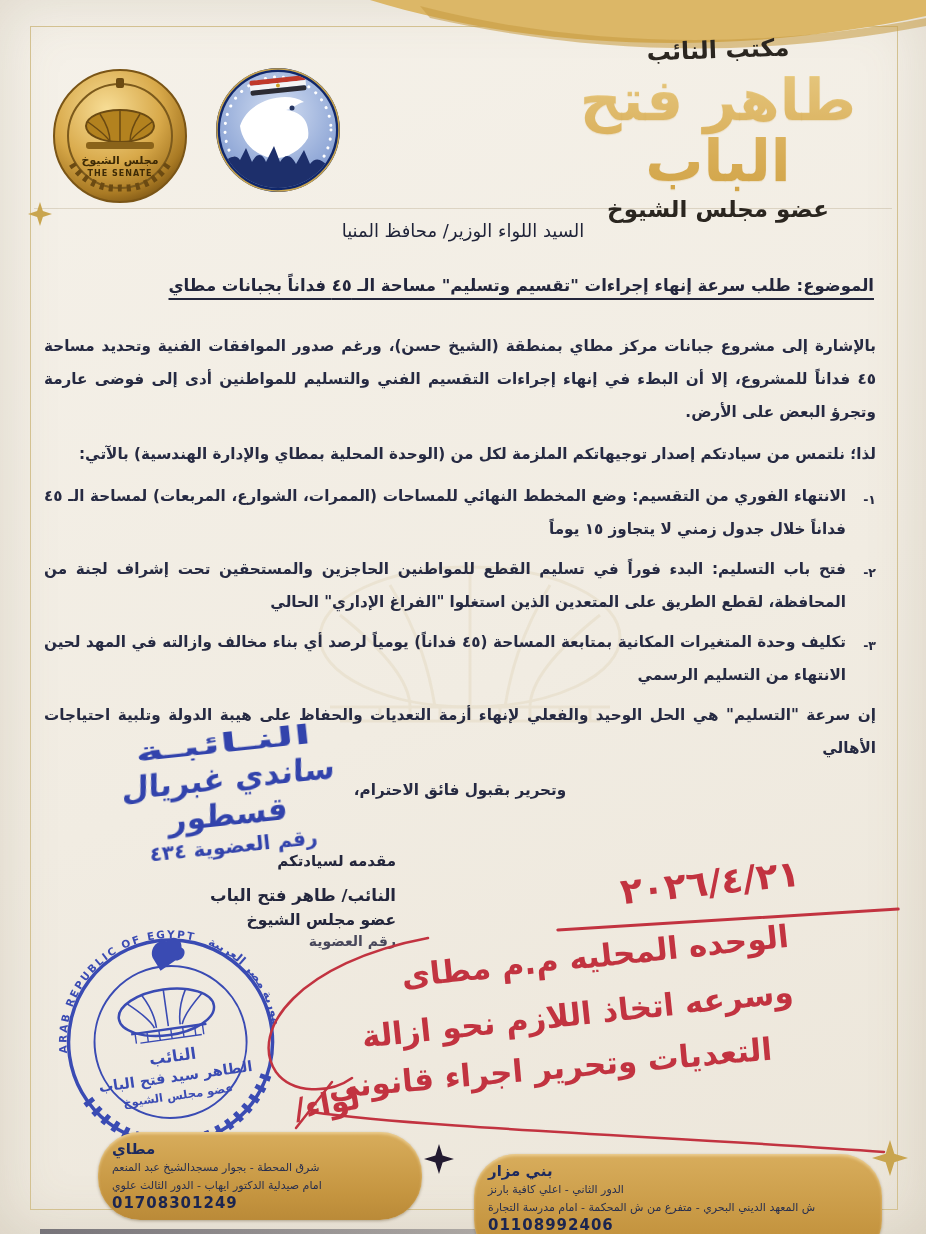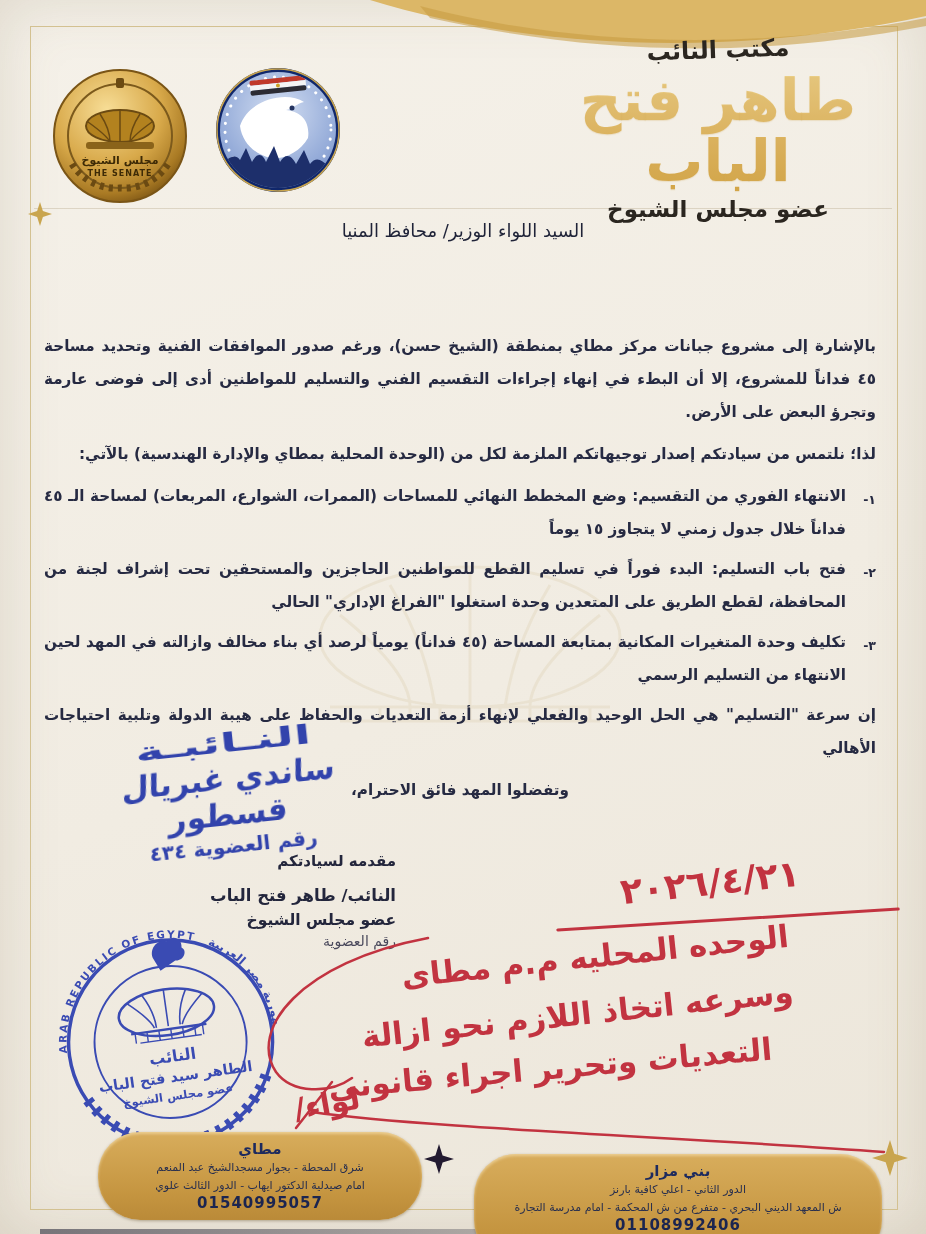--- a/index.html
+++ b/index.html
@@ -45,35 +45,35 @@
   .mp-stamp{position:absolute;left:58px;top:728px;width:340px;z-index:5;direction:rtl;
     text-align:center;color:#2336a8;transform:rotate(-6deg);opacity:.93;}
   .mp1{font-size:26px;font-weight:bold;transform:scaleX(1.9);letter-spacing:1px;}
   .mp2{font-size:31px;font-weight:600;transform:skewX(-6deg);margin-top:2px;}
   .mp3{font-size:20px;font-weight:bold;margin-top:2px;}
   
   .sig{position:absolute;left:96px;top:852px;width:300px;text-align:right;direction:rtl;z-index:4;}
   .sig .s1{font-size:15px;font-weight:bold;}
   .sig .s2{font-size:16.5px;font-weight:bold;margin-top:16px;}
   .sig .s3{font-size:15.5px;font-weight:bold;margin-top:6px;}
-  .sig .s4{font-size:14px;font-weight:normal;margin-top:4px;color:#2c2c44;opacity:.85;}
+  .sig .s4{font-size:14px;font-weight:bold;margin-top:4px;color:#2c2c44;opacity:.85;}
   
   .round-stamp{position:absolute;left:36px;top:930px;z-index:5;transform:rotate(-8deg);opacity:.92;}
   
   .red{position:absolute;color:#c23340;direction:rtl;z-index:8;font-weight:600;}
   .red-date{right:26px;top:862px;width:380px;font-size:36px;text-align:center;transform:rotate(-6deg);}
   .red-l1{left:310px;top:938px;width:570px;font-size:31px;transform:rotate(-6deg);text-align:center;}
   .red-l2{left:285px;top:996px;width:585px;font-size:31px;transform:rotate(-6deg);text-align:center;}
   .red-l3{left:250px;top:1050px;width:600px;font-size:31px;transform:rotate(-5deg);text-align:center;}
   .red-l4{left:262px;top:1086px;width:130px;font-size:30px;transform:rotate(-10deg);text-align:center;}
   .red-underline{position:absolute;left:556px;top:918px;width:344px;height:2.5px;background:#c23340;
     transform:rotate(-3.5deg);z-index:8;border-radius:2px;}
   .red-flourish{position:absolute;left:0;top:0;z-index:8;pointer-events:none;}
   
-  .pill{position:absolute;z-index:6;border-radius:42px;text-align:center;direction:rtl;
+  .pill{position:absolute;z-index:6;border-radius:42px;text-align:left;direction:rtl;
     background:linear-gradient(180deg,#d8ad5c,#c59540 70%,#ba8a38);
     box-shadow:inset 0 2px 3px rgba(255,240,200,.5),0 1px 3px rgba(90,70,30,.4);
     padding:8px 14px 6px;box-sizing:border-box;}
   .pill-left{left:98px;top:1132px;width:324px;height:88px;}
   .pill-right{left:474px;top:1154px;width:408px;height:108px;}
   .pill .t{font-size:15px;font-weight:bold;color:#1d2a5e;}
   .pill .a{font-size:11px;font-weight:normal;color:#272e4e;margin-top:2px;line-height:1.45;}
   .pill .ph{font-size:15px;font-weight:bold;color:#1b2550;letter-spacing:1px;direction:ltr;}
   .bottom-edge{position:absolute;left:40px;right:240px;bottom:0;height:5px;
     background:linear-gradient(90deg,rgba(30,30,50,.55),rgba(30,30,50,.15));z-index:2;}
@@ -152,38 +152,39 @@
     </svg>
   </div>
 
   <div class="hdr-right">
     <div class="office">مكتب النائب</div>
     <div class="callig">طاهر فتح الباب</div>
     <div class="member">عضو مجلس الشيوخ</div>
   </div>
 
   <div class="addressee">السيد اللواء الوزير/ محافظ المنيا</div>
+  <div class="subject">الموضوع: طلب سرعة إنهاء إجراءات "تقسيم وتسليم" مساحة الـ ٤٥ فداناً بجبانات مطاي</div>
 
   <div class="body-txt">
     <p>بالإشارة إلى مشروع جبانات مركز مطاي بمنطقة (الشيخ حسن)، ورغم صدور الموافقات الفنية وتحديد مساحة ٤٥ فداناً للمشروع، إلا أن البطء في إنهاء إجراءات التقسيم الفني والتسليم للمواطنين أدى إلى فوضى عارمة وتجرؤ البعض على الأرض.</p>
     <p>لذا؛ نلتمس من سيادتكم إصدار توجيهاتكم الملزمة لكل من (الوحدة المحلية بمطاي والإدارة الهندسية) بالآتي:</p>
     <div class="li">
       <span class="num">١-</span>
       <div class="txt">الانتهاء الفوري من التقسيم: وضع المخطط النهائي للمساحات (الممرات، الشوارع، المربعات) لمساحة الـ ٤٥ فداناً خلال جدول زمني لا يتجاوز ١٥ يوماً</div>
     </div>
     <div class="li">
       <span class="num">٢-</span>
-      <div class="txt">فتح باب التسليم: البدء فوراً في تسليم القطع للمواطنين الحاجزين والمستحقين تحت إشراف لجنة من المحافظة، لقطع الطريق على المتعدين وحدة استغلوا "الفراغ الإداري" الحالي</div>
+      <div class="txt">فتح باب التسليم: البدء فوراً في تسليم القطع للمواطنين الحاجزين والمستحقين تحت إشراف لجنة من المحافظة، لقطع الطريق على المتعدين الذين استغلوا "الفراغ الإداري" الحالي</div>
     </div>
     <div class="li">
       <span class="num">٣-</span>
       <div class="txt">تكليف وحدة المتغيرات المكانية بمتابعة المساحة (٤٥ فداناً) يومياً لرصد أي بناء مخالف وازالته في المهد لحين الانتهاء من التسليم الرسمي</div>
     </div>
     <p>إن سرعة "التسليم" هي الحل الوحيد والفعلي لإنهاء أزمة التعديات والحفاظ على هيبة الدولة وتلبية احتياجات الأهالي</p>
-    <p class="salut">وتفضلوا المهد فائق الاحترام،</p>
+    <p class="salut">وتحرير بقبول فائق الاحترام،</p>
   </div>
 
   <div class="mp-stamp">
     <div class="mp1">النـائبـة</div>
     <div class="mp2">ساندي غبريال قسطور</div>
     <div class="mp3">رقم العضوية ٤٣٤</div>
   </div>
 
   <div class="sig">
     <div class="s1">مقدمه لسيادتكم</div>
@@ -229,21 +230,21 @@
       <path d="M428,938 C300,962 248,1030 276,1072 C292,1094 330,1094 352,1078"></path>
       <path d="M312,1112 C420,1128 700,1138 884,1152"></path>
       <path d="M296,1128 L332,1082"></path>
     </g>
   </svg>
 
   <div class="pill pill-left">
     <div class="t">مطاي</div>
     <div class="a">شرق المحطة - بجوار مسجدالشيخ عبد المنعم</div>
     <div class="a">امام صيدلية الدكتور ايهاب - الدور الثالث علوي</div>
-    <div class="ph">01540995057</div>
+    <div class="ph">01708301249</div>
   </div>
   <div class="pill pill-right">
     <div class="t">بني مزار</div>
     <div class="a">الدور الثاني - اعلي كافية بارنز</div>
     <div class="a">ش المعهد الديني البحري - متفرع من ش المحكمة - امام مدرسة التجارة</div>
     <div class="ph">01108992406</div>
   </div>
 
 </div>
 

